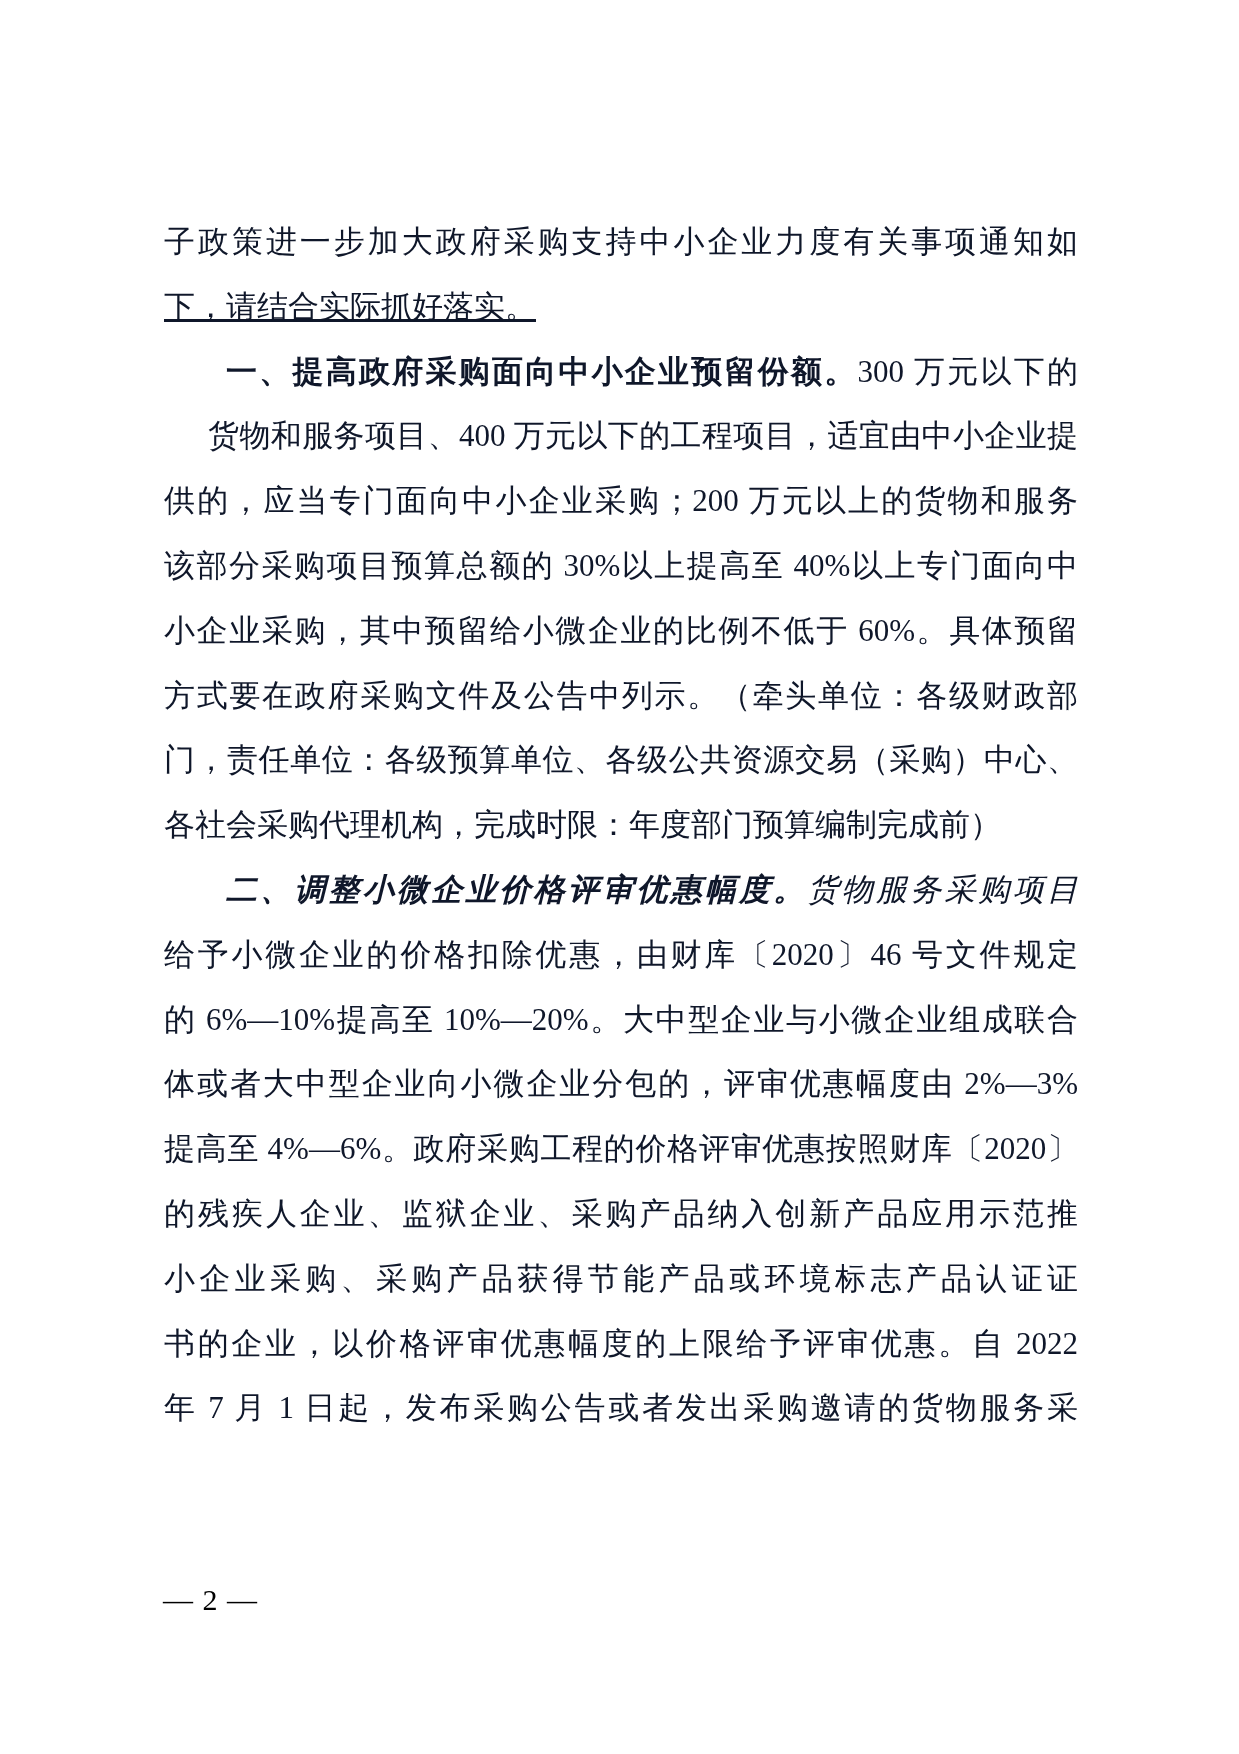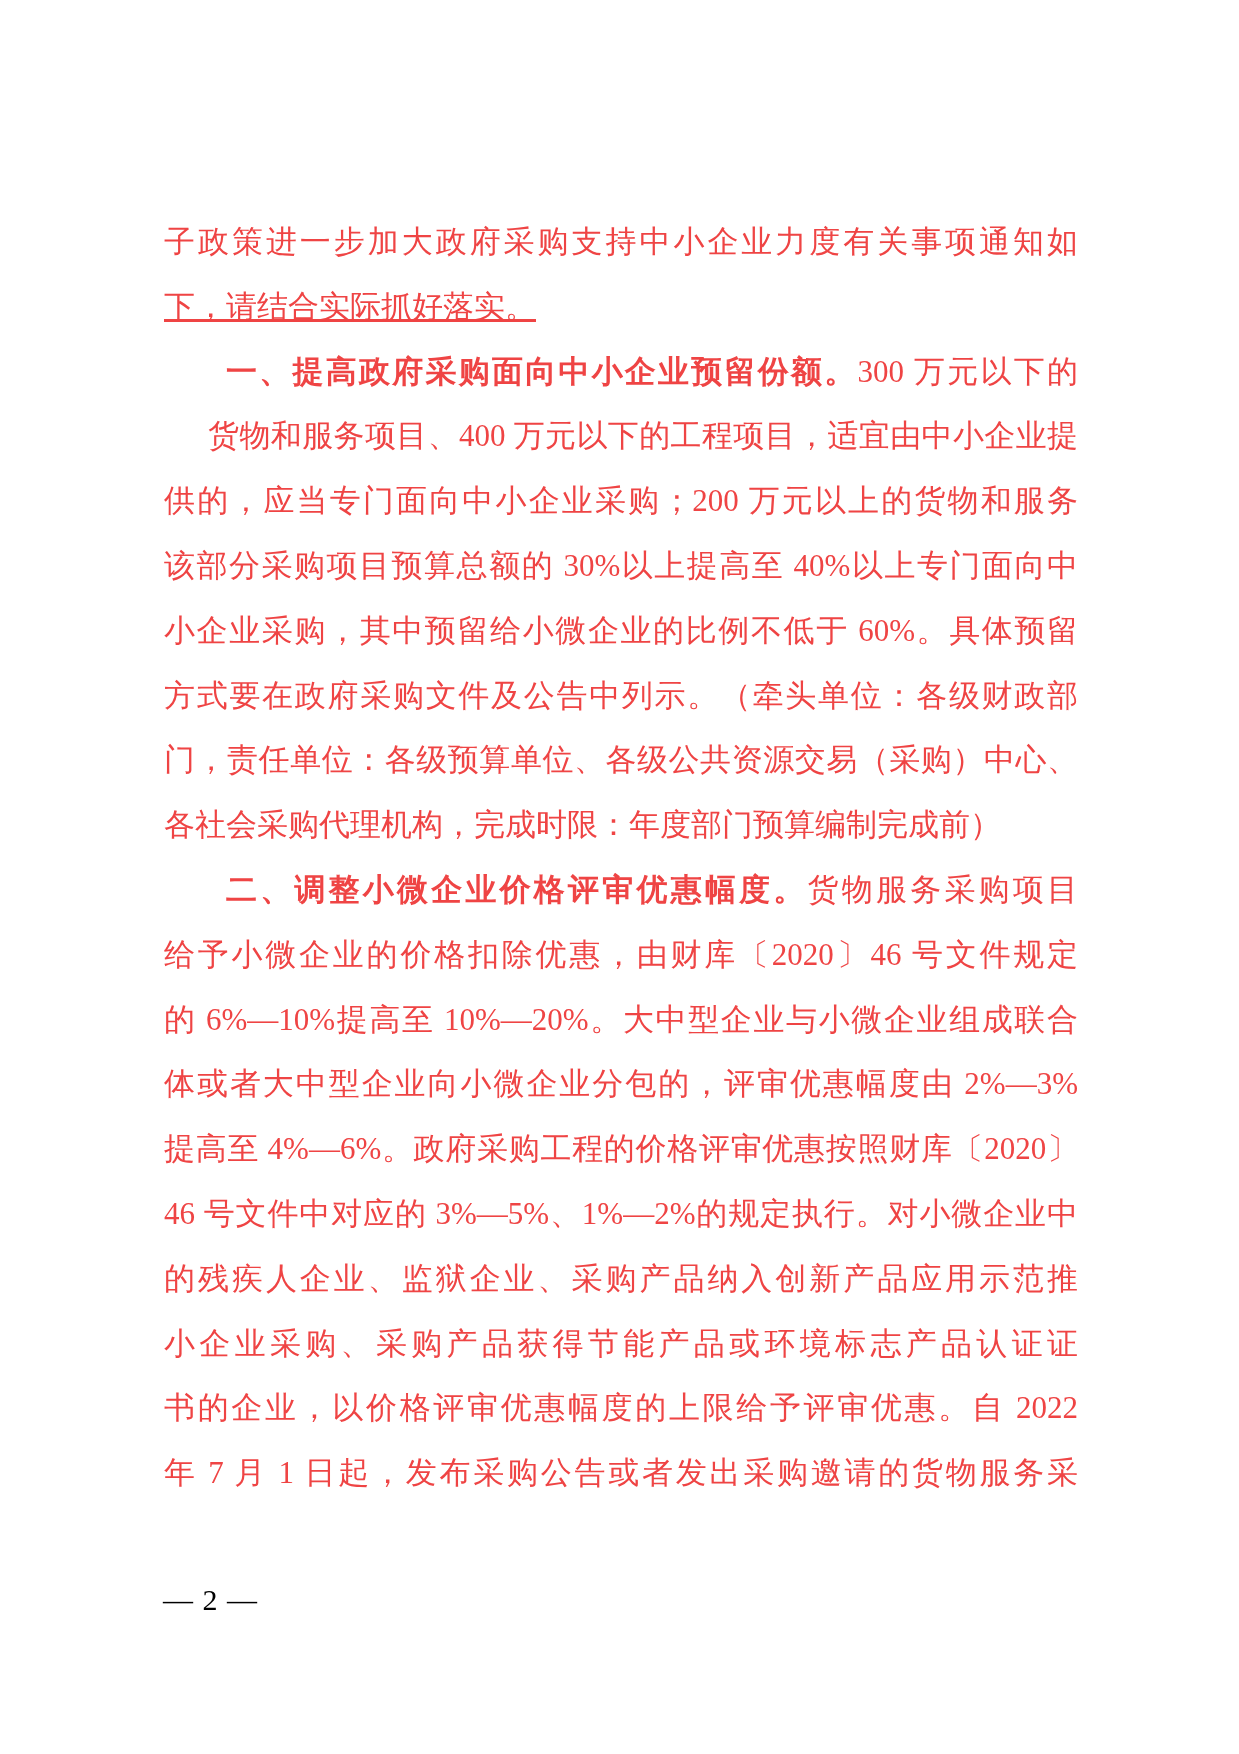--- a/index.html
+++ b/index.html
@@ -21,21 +21,21 @@
     left: 164px;
     top: 210px;
     width: 914px;
   }
   .line {
     height: 64.8px;
     line-height: 64.8px;
     font-size: 31px;
     text-align: justify;
     text-justify: inter-character;
-    color: #ef4444;
+    color: #0f172a;
     overflow: hidden;
   }
   .seg {
     font-family: "Liberation Serif", serif;
     font-weight: normal;
   }
   .seg.bold {
     font-family: "Liberation Sans", sans-serif;
     font-weight: 700;
   }
@@ -58,25 +58,24 @@
       <div class="line" style="text-align-last: justify;"><span class="seg">子政策进一步加大政府采购支持中小企业力度有关事项通知如</span></div>
       <div class="line" style="text-align-last: left; text-decoration: underline;"><span class="seg">下，请结合实际抓好落实。</span></div>
       <div class="line" style="padding-left: 62px; text-align-last: justify;"><span class="seg bold">一、提高政府采购面向中小企业预留份额。</span><span class="seg">300 万元以下的</span></div>
       <div class="line" style="text-align-last: justify; margin-left: 44px;"><span class="seg">货物和服务项目、400 万元以下的工程项目，适宜由中小企业提</span></div>
       <div class="line" style="text-align-last: justify;"><span class="seg">供的，应当专门面向中小企业采购；200 万元以上的货物和服务</span></div>
       <div class="line" style="text-align-last: justify;"><span class="seg">该部分采购项目预算总额的 30%以上提高至 40%以上专门面向中</span></div>
       <div class="line" style="text-align-last: justify;"><span class="seg">小企业采购，其中预留给小微企业的比例不低于 60%。具体预留</span></div>
       <div class="line" style="text-align-last: justify;"><span class="seg">方式要在政府采购文件及公告中列示。（牵头单位：各级财政部</span></div>
       <div class="line" style="text-align-last: justify;"><span class="seg">门，责任单位：各级预算单位、各级公共资源交易（采购）中心、</span></div>
       <div class="line" style="text-align-last: left;"><span class="seg">各社会采购代理机构，完成时限：年度部门预算编制完成前）</span></div>
-      <div class="line" style="padding-left: 62px; text-align-last: justify;"><span class="seg bold">二、调整小微企业价格评审优惠幅度。</span><span class="seg">货物服务采购项目</span></div>
+      <div class="line" style="padding-left: 62px; text-align-last: justify; font-style: italic;"><span class="seg bold">二、调整小微企业价格评审优惠幅度。</span><span class="seg">货物服务采购项目</span></div>
       <div class="line" style="text-align-last: justify;"><span class="seg">给予小微企业的价格扣除优惠，由财库〔2020〕46 号文件规定</span></div>
       <div class="line" style="text-align-last: justify;"><span class="seg">的 6%—10%提高至 10%—20%。大中型企业与小微企业组成联合</span></div>
       <div class="line" style="text-align-last: justify;"><span class="seg">体或者大中型企业向小微企业分包的，评审优惠幅度由 2%—3%</span></div>
       <div class="line" style="text-align-last: justify;"><span class="seg">提高至 4%—6%。政府采购工程的价格评审优惠按照财库〔2020〕</span></div>
-      <div class="line" style="text-align-last: justify;"><span class="seg">46 号文件中对应的 3%—5%、1%—2%的规定执行。对小微企业中</span></div>
       <div class="line" style="text-align-last: justify;"><span class="seg">的残疾人企业、监狱企业、采购产品纳入创新产品应用示范推</span></div>
       <div class="line" style="text-align-last: justify;"><span class="seg">小企业采购、采购产品获得节能产品或环境标志产品认证证</span></div>
       <div class="line" style="text-align-last: justify;"><span class="seg">书的企业，以价格评审优惠幅度的上限给予评审优惠。自 2022</span></div>
       <div class="line" style="text-align-last: justify;"><span class="seg">年 7 月 1 日起，发布采购公告或者发出采购邀请的货物服务采</span></div>
     </div>
   <div class="footer">— 2 —</div>
 </div>
 
 </body></html>

